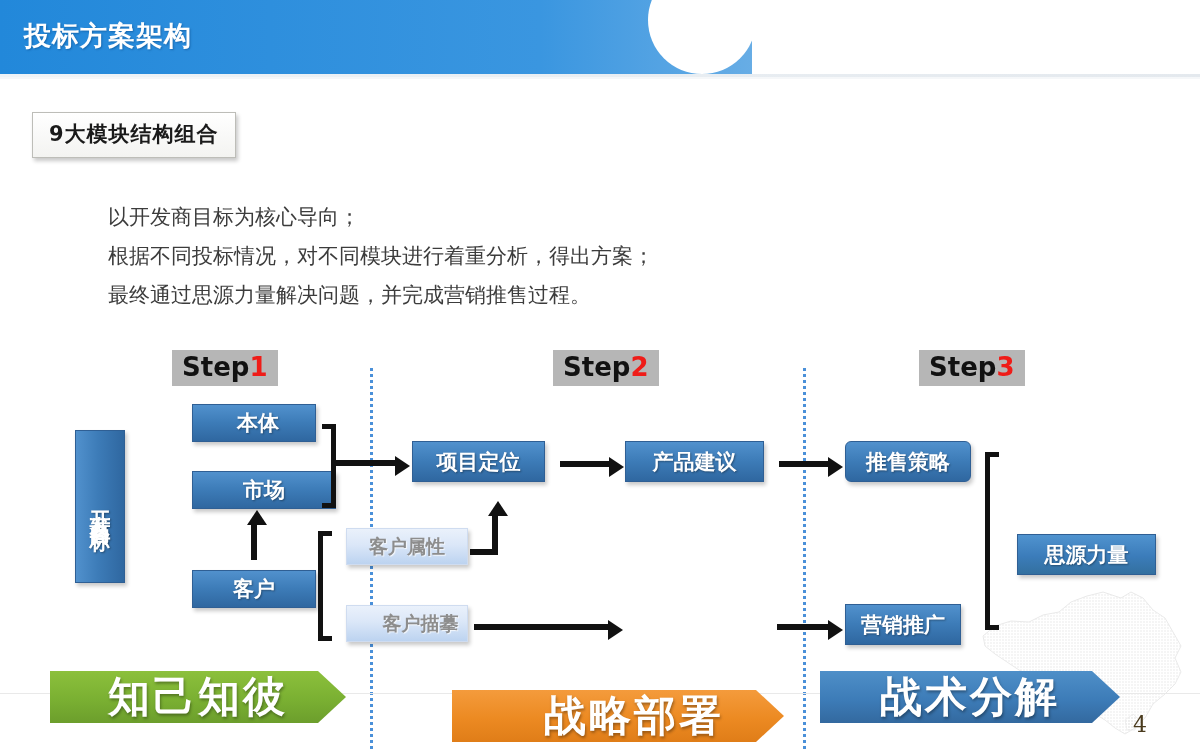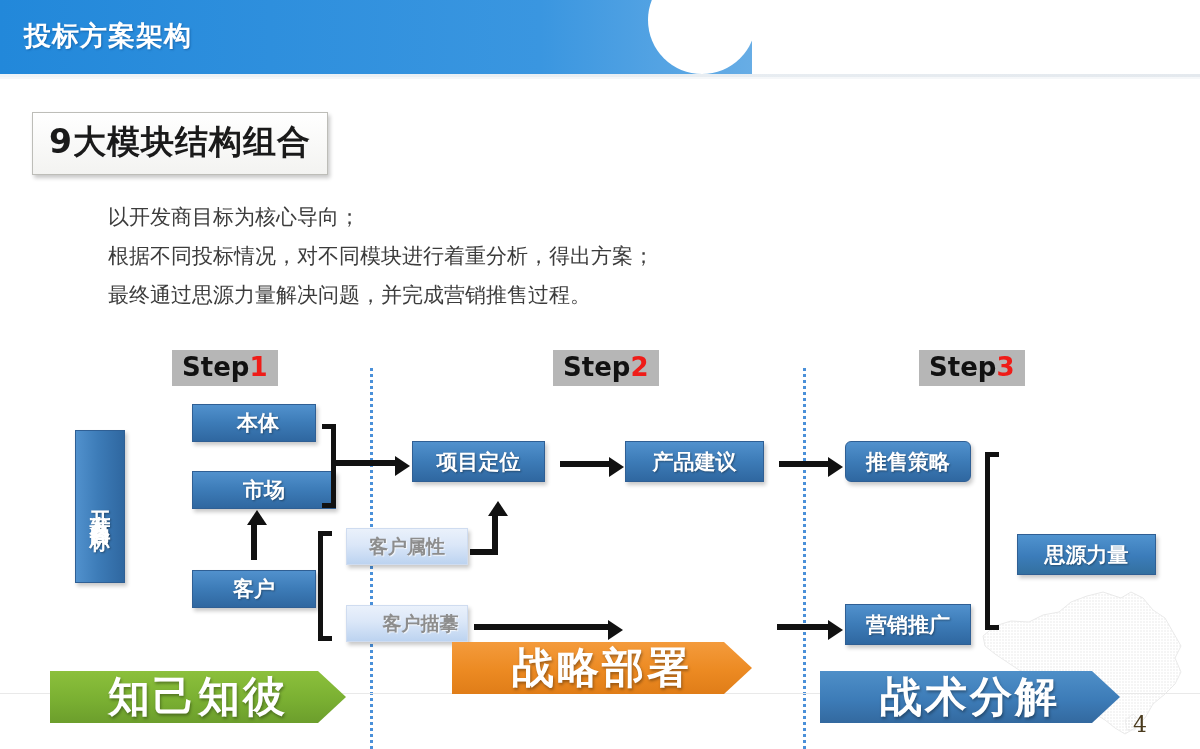--- a/index.html
+++ b/index.html
@@ -40,21 +40,21 @@
 
   
   .subtitle-box{
     position:absolute;left:32px;top:112px;
     padding:7px 16px 9px 16px;
     background:linear-gradient(to bottom,#ffffff,#f3f3f1);
     border:1px solid #bdbdb8;
     box-shadow:2px 3px 4px rgba(0,0,0,.22);
   }
   .subtitle-box span{
-    font-size:33px;font-weight:bold;color:#1a1a1a;letter-spacing:1px;
+    font-size:21px;font-weight:bold;color:#1a1a1a;letter-spacing:1px;
   }
 
   
   .para{position:absolute;left:108px;top:198px;width:760px;}
   .para .line{
     font-size:21px;color:#3c3c3c;line-height:39px;font-weight:500;
     white-space:nowrap;
   }
 
   
@@ -119,21 +119,21 @@
   #b-goal   {left:75px; top:430px; width:50px;  height:153px; font-size:21px;}
   #b-benti  {left:192px;top:404px; width:124px; height:38px;  font-size:21px;padding-left:8px;}
   #b-shichang{left:192px;top:471px;width:144px; height:38px;  font-size:21px;}
   #b-kehu   {left:192px;top:570px; width:124px; height:38px;  font-size:21px;}
   #b-kshuxing{left:346px;top:528px;width:122px; height:37px;  font-size:19px;}
   #b-kmiaomo{left:346px;top:605px; width:122px; height:37px;  font-size:19px;padding-left:27px;}
   #b-xmdw   {left:412px;top:441px; width:133px; height:41px;  font-size:21px;}
   #b-cpjy   {left:625px;top:441px; width:139px; height:41px;  font-size:21px;}
   #b-kedw   {left:625px;top:605px; width:136px; height:38px;  font-size:19px;}
   #b-tscl   {left:845px;top:441px; width:126px; height:41px;  font-size:21px;border-radius:6px;}
-  #b-yxtg   {left:845px;top:604px; width:126px; height:41px;  font-size:21px;}
+  #b-yxtg   {left:845px;top:604px; width:116px; height:41px;  font-size:21px;}
   #b-sylleng{left:1017px;top:534px;width:139px; height:41px;  font-size:21px;}
 
   
   .arrow-h{position:absolute;height:0;border-top:6px solid #111;}
   .arrow-h::after{
     content:"";position:absolute;right:-14px;top:-10px;
     border-top:10px solid transparent;border-bottom:10px solid transparent;
     border-left:15px solid #111;
   }
   .arrow-v{position:absolute;width:0;border-left:6px solid #111;}
@@ -165,22 +165,22 @@
     position:absolute;height:52px;
     display:flex;align-items:center;justify-content:center;
     font-size:42px;font-weight:bold;color:#ffffff;
     text-shadow:1px 2px 3px rgba(0,0,0,.35);
     box-shadow:2px 3px 5px rgba(0,0,0,.25);
     clip-path:polygon(0 0, calc(100% - 28px) 0, 100% 50%, calc(100% - 28px) 100%, 0 100%);
     letter-spacing:3px;
   }
   #chev-green{left:50px;top:671px;width:296px;
     background:linear-gradient(to bottom,#8cc03c 0%,#7ab032 55%,#6c9e2c 100%);}
-  #chev-orange{left:452px;top:642px;width:300px;
-    background:linear-gradient(to bottom,#f49b3c 0%,#ec8a22 55%,#e07d18 100%);}
+  #chev-orange{left:452px;top:690px;width:300px;
+    background:linear-gradient(to bottom,#f49b3c 0%,#ec8a22 55%,#e07d18 100%);padding-left:32px;}
   #chev-blue{left:820px;top:671px;width:300px;
     background:linear-gradient(to bottom,#4e8fc8 0%,#3d7cb8 55%,#33699f 100%);}
 
   .hline{position:absolute;left:0;width:1200px;height:1px;background:#e9e9e9;}
   #hline1{top:693px;}
 
   
   .map-wm{
     position:absolute;left:975px;top:588px;width:225px;height:160px;
     opacity:.55;

